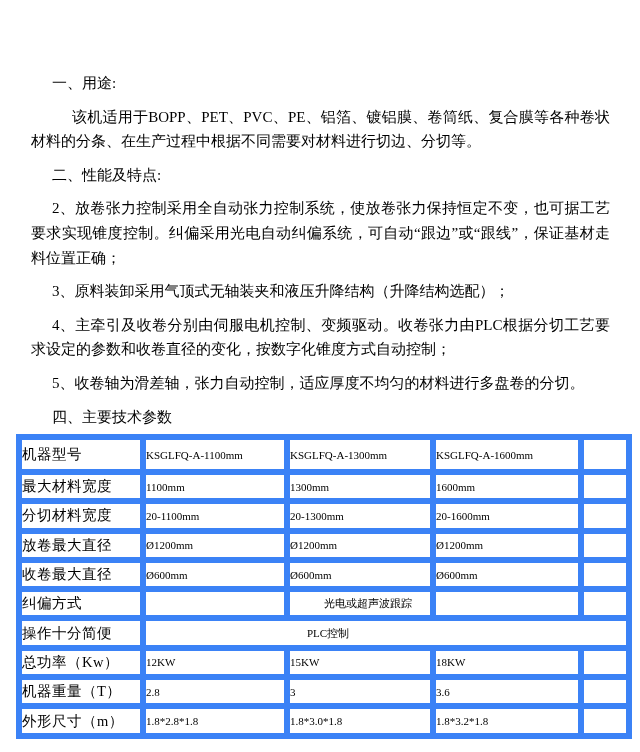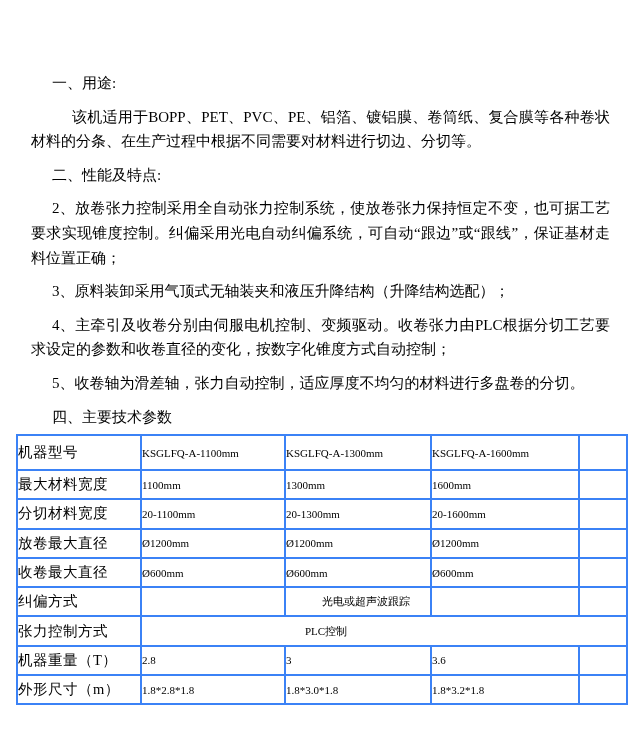--- a/index.html
+++ b/index.html
@@ -23,21 +23,21 @@
   .indent1{text-indent:21px;}
   .indent2{text-indent:41px;}
   table.ptable{
     position:absolute;
     left:16px;top:434px;
     width:610px;
     border-collapse:collapse;
     table-layout:fixed;
   }
   table.ptable td{
-    border:2px solid #3b82f6;
+    border:6px solid #3b82f6;
     padding:0;
     vertical-align:middle;
     overflow:hidden;
     white-space:nowrap;
   }
   table.ptable tr{height:29.3px;}
   table.ptable tr:first-child{height:35px;}
   td.lbl{
     font-size:14.5px;
     padding-left:11px;
@@ -118,22 +118,29 @@
       <td class="val empty"></td>
     </tr>
     <tr>
       <td class="lbl">纠偏方式</td>
       <td class="val"></td>
       <td class="val center">光电或超声波跟踪</td>
       <td class="val"></td>
       <td class="val empty"></td>
     </tr>
     <tr>
-      <td class="lbl">张力控制方式</td>
+      <td class="lbl">操作十分简便</td>
       <td class="val merged" colspan="4">PLC控制</td>
+    </tr>
+    <tr>
+      <td class="lbl">总功率（Kw）</td>
+      <td class="val">12KW</td>
+      <td class="val">15KW</td>
+      <td class="val">18KW</td>
+      <td class="val empty"></td>
     </tr>
     <tr>
       <td class="lbl">机器重量（T）</td>
       <td class="val">2.8</td>
       <td class="val">3</td>
       <td class="val">3.6</td>
       <td class="val empty"></td>
     </tr>
     <tr>
       <td class="lbl">外形尺寸（m）</td>

